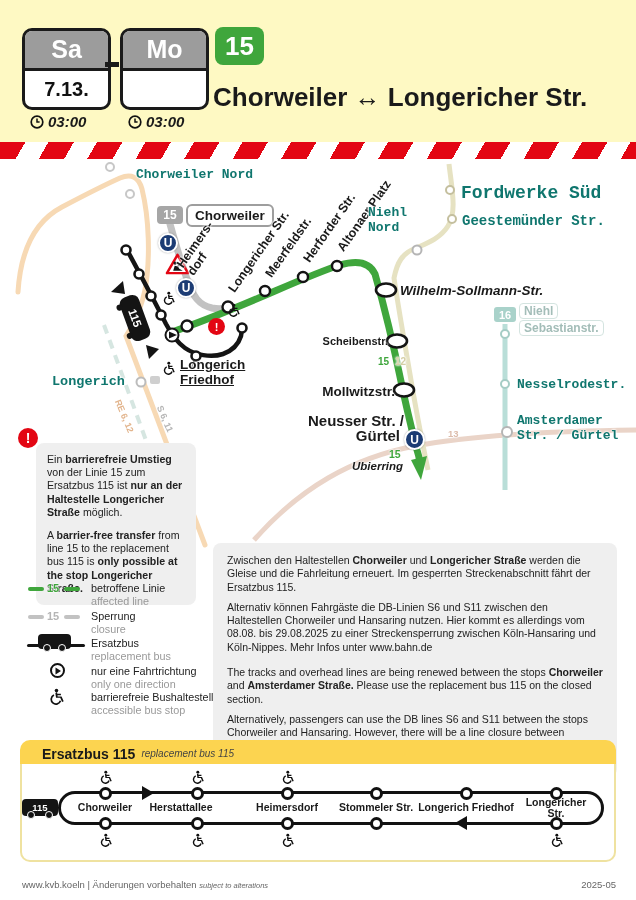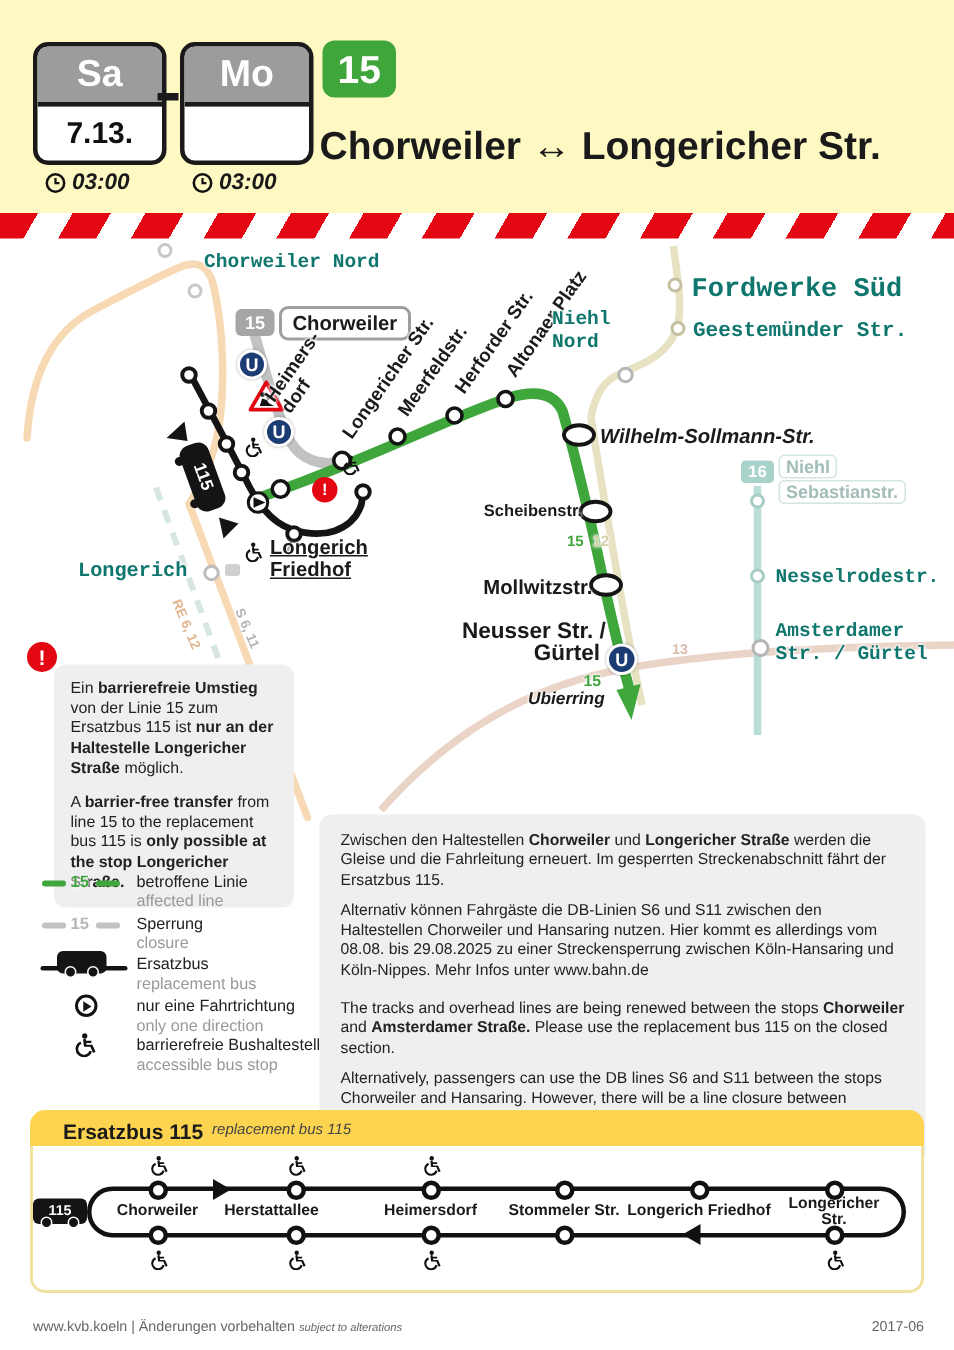--- a/index.html
+++ b/index.html
@@ -371,15 +371,15 @@
         <use href="#wc-sym"></use>
       </svg></div>
   <div class="wc abs" style="left:549px;top:833px;"><svg>
         <use href="#wc-sym"></use>
       </svg></div>
 
   <div class="abs footer">
     <span>www.kvb.koeln | Änderungen vorbehalten</span>
     <span class="small">subject to alterations</span>
   </div>
-  <div class="footer-right">2017-06</div>
+  <div class="footer-right">2025-05</div>
 
 </div>
 
 </body></html>

